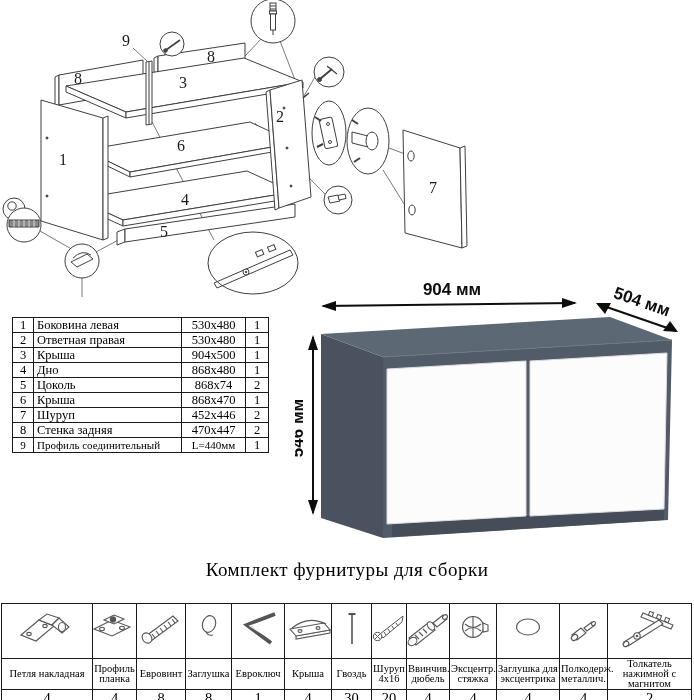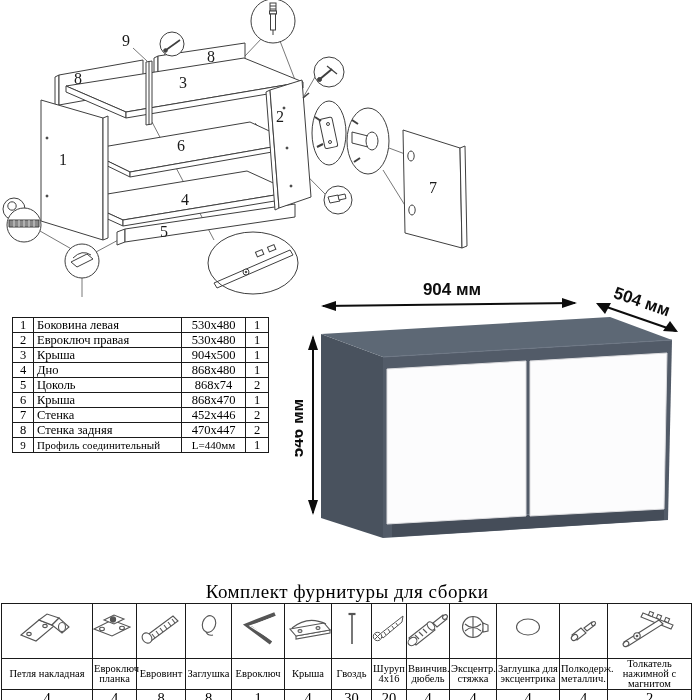--- a/index.html
+++ b/index.html
@@ -202,21 +202,21 @@
       </colgroup>
     <tbody>
       <tr>
           <td class="c">1</td>
           <td>Боковина левая</td>
           <td class="c">530x480</td>
           <td class="c">1</td>
         </tr>
       <tr>
           <td class="c">2</td>
-          <td>Евроключ правая</td>
+          <td>Ответная правая</td>
           <td class="c">530x480</td>
           <td class="c">1</td>
         </tr>
       <tr>
           <td class="c">3</td>
           <td>Крыша</td>
           <td class="c">904x500</td>
           <td class="c">1</td>
         </tr>
       <tr>
@@ -232,21 +232,21 @@
           <td class="c">2</td>
         </tr>
       <tr>
           <td class="c">6</td>
           <td>Крыша</td>
           <td class="c">868x470</td>
           <td class="c">1</td>
         </tr>
       <tr>
           <td class="c">7</td>
-          <td>Стенка</td>
+          <td>Шуруп</td>
           <td class="c">452x446</td>
           <td class="c">2</td>
         </tr>
       <tr>
           <td class="c">8</td>
           <td>Стенка задняя</td>
           <td class="c">470x447</td>
           <td class="c">2</td>
         </tr>
       <tr>
@@ -286,21 +286,21 @@
     </g>
 
     <g fill="#0d0d0d" stroke="none">
       <line x1="18" y1="57" x2="18" y2="233" stroke="#0d0d0d" stroke-width="2"></line>
       <polygon points="18,55 13,70 23,70"></polygon>
       <polygon points="18,235 13,220 23,220"></polygon>
       <text class="dim-text" x="8" y="148" text-anchor="middle" transform="rotate(-90 8 148)">546 мм</text>
     </g>
   </svg>
 
-  <div id="hw-title" class="abs" style="left:0;top:581px">Комплект фурнитуры для сборки</div>
+  <div id="hw-title" class="abs" style="left:0;top:559px">Комплект фурнитуры для сборки</div>
 
   <table id="hw-table" class="abs" style="left:1px;top:603px;width:690px">
     <colgroup>
       <col style="width:91px">
         <col style="width:44px">
         <col style="width:49px">
         <col style="width:46px">
       <col style="width:53px">
         <col style="width:47px">
         <col style="width:40px">
@@ -423,21 +423,21 @@
                 <rect x="42" y="13" width="4" height="4" transform="rotate(22 44 15)"></rect>
                 <polygon points="1,37 36,15 40,19 5,41"></polygon>
                 <ellipse cx="3" cy="39" rx="3" ry="2.4" transform="rotate(-33 3 39)"></ellipse>
                 <circle cx="14" cy="31" r="3.2"></circle>
                 <circle cx="14" cy="31" r="0.8" fill="#555"></circle>
               </g>
             </svg></td>
       </tr>
       <tr>
         <td class="lbl">Петля накладная</td>
-        <td class="lbl">Евроключ планка</td>
+        <td class="lbl">Профиль планка</td>
         <td class="lbl">Евровинт</td>
         <td class="lbl">Заглушка</td>
         <td class="lbl">Евроключ</td>
         <td class="lbl">Крыша</td>
         <td class="lbl">Гвоздь</td>
         <td class="lbl">Шуруп 4x16</td>
         <td class="lbl">Ввинчив. дюбель</td>
         <td class="lbl">Эксцентр. стяжка</td>
         <td class="lbl">Заглушка для эксцентрика</td>
         <td class="lbl">Полкодерж. металлич.</td>

